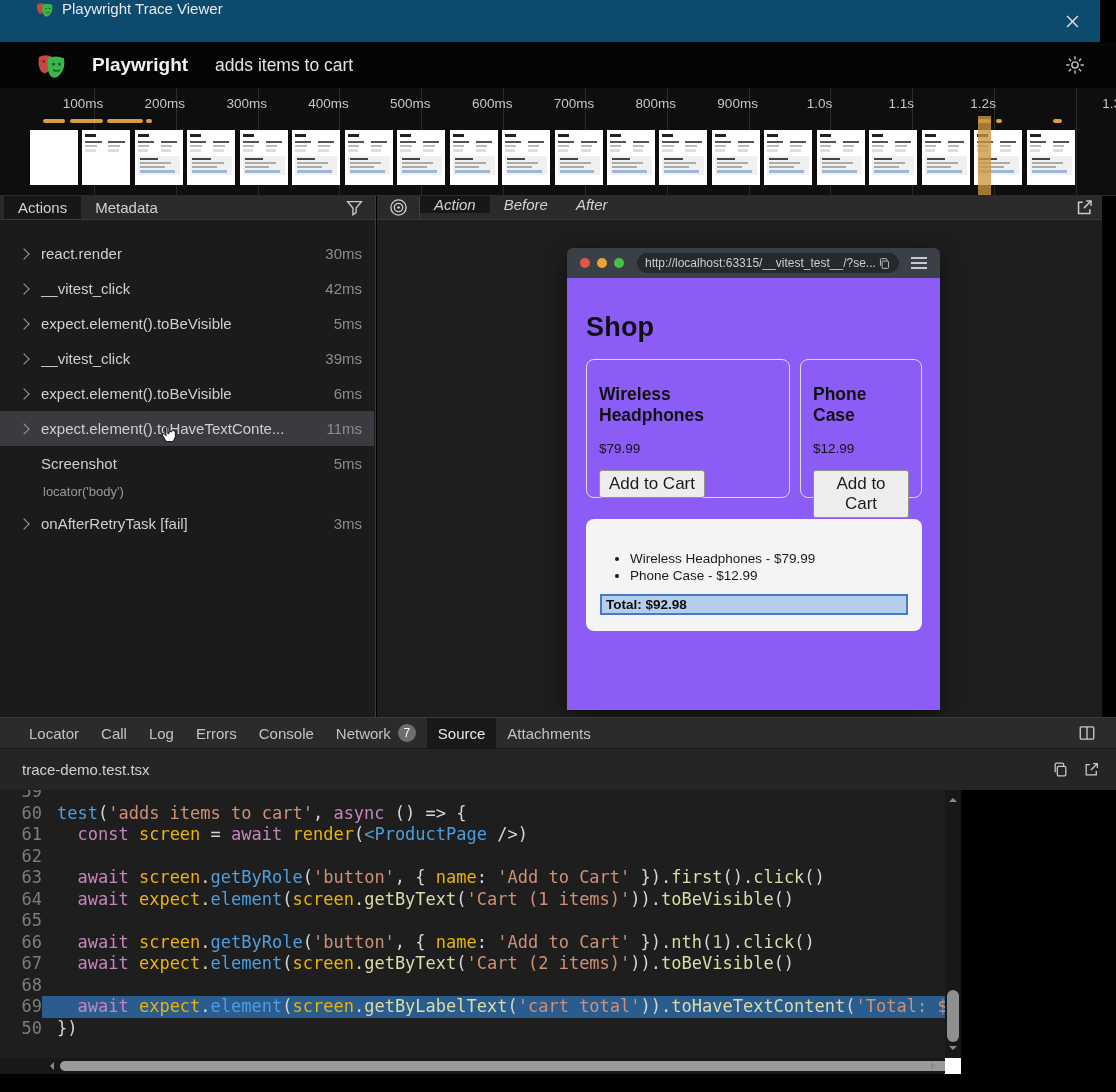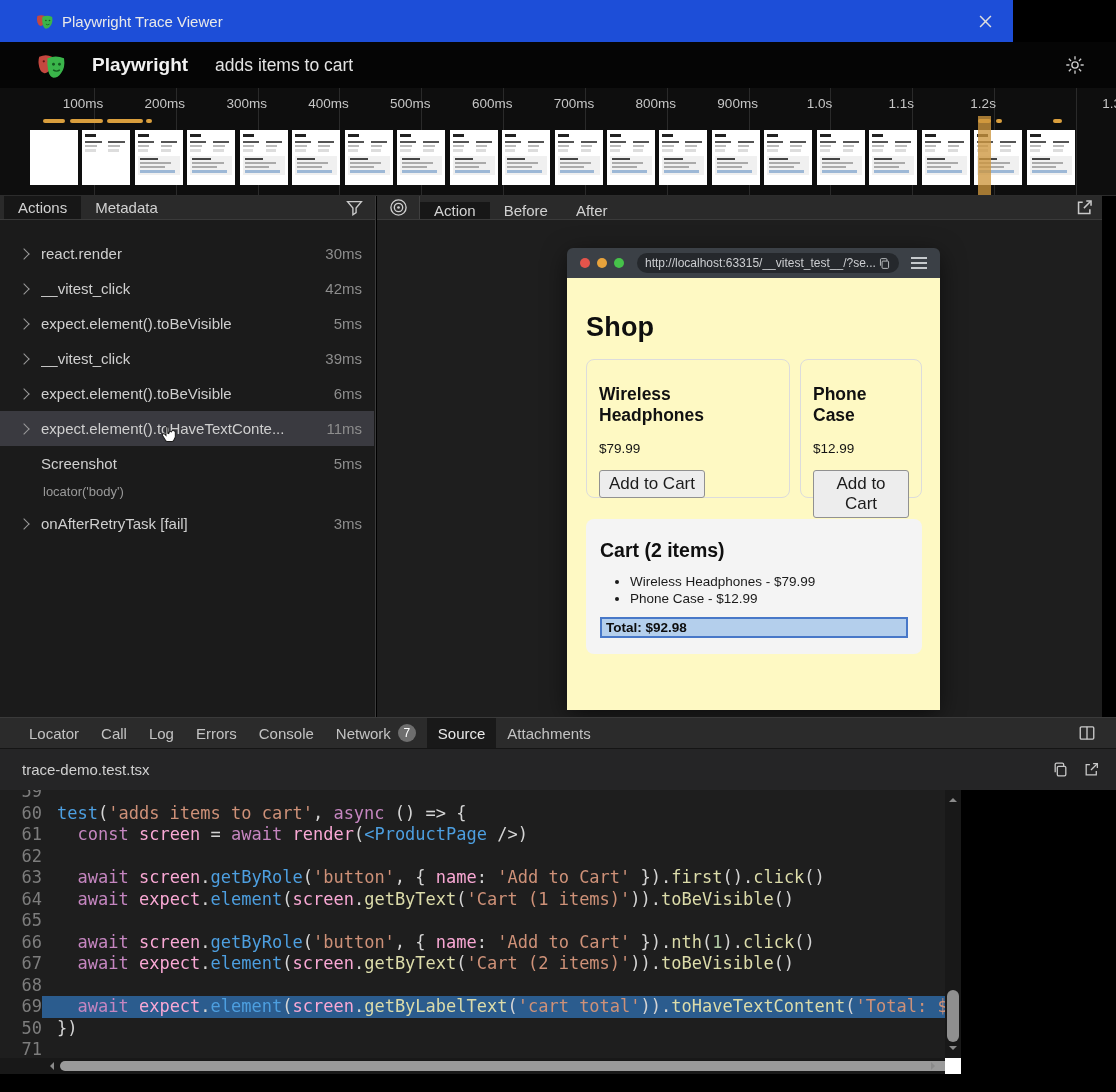--- a/index.html
+++ b/index.html
@@ -1,21 +1,21 @@
 <!DOCTYPE html>
 <html><head>
 <meta charset="utf-8">
 <style>
   html,body{margin:0;padding:0;background:#000;}
   .app{position:relative;width:1116px;height:1092px;background:#000;overflow:hidden;
        font-family:"Liberation Sans",sans-serif;-webkit-font-smoothing:antialiased;}
 
   
-  .titlebar{position:absolute;left:0;top:0;width:1013px;height:42px;background:#1d4ed8;
-            display:flex;align-items:center;box-sizing:border-box;padding-left:36px;}
+  .titlebar{position:absolute;left:0;top:0;width:1100px;height:42px;background:#0c4a6e;
+            display:flex;align-items:flex-start;box-sizing:border-box;padding-left:36px;}
   .tb-icon{width:18px;height:18px;margin-right:8px;flex:none;}
   .tb-title{color:#e9e9e9;font-size:15px;}
   .tb-close{position:absolute;right:18px;top:11px;width:20px;height:20px;display:flex;
             align-items:center;justify-content:center;cursor:pointer;}
 
   
   .header{position:absolute;left:0;top:42px;width:1116px;height:46px;background:#050505;
           display:flex;align-items:center;}
   .hd-logo{width:34px;height:30px;margin-left:35px;flex:none;}
   .hd-app{color:#f2f2f2;font-size:19px;font-weight:bold;margin-left:23px;text-align:center;}
@@ -77,21 +77,21 @@
   .chrome{height:30px;background:#3b4046;border-radius:6px 6px 0 0;display:flex;align-items:center;}
   .dot{width:10px;height:10px;border-radius:50%;margin-left:7px;flex:none;}
   .dot.r{background:#e4544b;margin-left:13px;}
   .dot.y{background:#e8a33c;}
   .dot.g{background:#46c24a;}
   .urlbar{margin-left:13px;width:262px;height:20px;background:#25282c;border-radius:10px;
           display:flex;align-items:center;padding:0 8px;box-sizing:border-box;}
   .url-text{flex:1;color:#ccced1;font-size:12px;white-space:nowrap;overflow:hidden;}
   .burger{margin-left:auto;margin-right:13px;display:flex;flex-direction:column;gap:3px;cursor:pointer;}
   .burger i{display:block;width:16px;height:2px;background:#c6cacd;}
-  .page{height:432px;background:#fef9c3;box-sizing:border-box;padding:34px 18px 0 19px;overflow:hidden;}
+  .page{height:432px;background:#8b5cf6;box-sizing:border-box;padding:34px 18px 0 19px;overflow:hidden;}
   .page h1{margin:0;font-size:27px;font-weight:bold;color:#0f0f0f;letter-spacing:.2px;}
   .cards{display:flex;gap:10px;margin-top:16px;}
   .card{border:1px solid #dcdcdc;border-radius:8px;padding:24px 12px 12px;height:139px;box-sizing:border-box;}
   .card.c1{width:204px;}
   .card.c2{width:122px;}
   .card h3{margin:0;font-size:17.5px;font-weight:bold;color:#111;line-height:1.2;}
   .price{margin-top:15px;font-size:13.5px;color:#141414;}
   .atc-btn{margin-top:14px;font-size:17px;padding:3px 9px;border:1px solid #919191;background:#ededed;
            border-radius:3px;color:#1c1c1c;font-family:"Liberation Sans",sans-serif;cursor:pointer;}
   .cartbox{margin-top:21px;background:#f4f4f4;border-radius:8px;padding:20px 14px 16px;width:336px;box-sizing:border-box;}
@@ -119,21 +119,21 @@
 
   
   .code-panel{position:absolute;left:0;top:790px;width:961px;height:284px;background:#1e1e1e;
               font-family:"DejaVu Sans Mono","Liberation Mono",monospace;font-size:17px;}
   .code-scroll{position:absolute;left:0;top:0;right:16px;bottom:16px;overflow:hidden;}
   .code-lines{position:absolute;top:-9px;left:0;right:0;}
   .code-line{height:21.5px;line-height:21.5px;white-space:pre;display:flex;}
   .ln{width:42px;text-align:right;color:#7d7d7d;background:#1e1e1e;flex:none;}
   .code-text{flex:1;padding-left:15px;}
   .code-line.hl .code-text{background:#2b5c8e;}
-  .tk-kw{color:#C586C0;} .tk-var{color:#f9a8d4;margin-top:47px;} .tk-fn{color:#4D9FE0;}
+  .tk-kw{color:#C586C0;} .tk-var{color:#eab308;margin-top:47px;} .tk-fn{color:#4D9FE0;}
   .tk-meth{color:#DCDCAA;} .tk-str{color:#CE9178;} .tk-num{color:#B5CEA8;} .tk-plain{color:#d4d4d4;}
 
   .vscroll{position:absolute;right:0;top:0;width:16px;height:268px;background:#181818;}
   .vthumb{position:absolute;left:2px;top:200px;width:12px;height:52px;background:#8f8f8f;border-radius:6px;}
   .hscroll{position:absolute;left:0;bottom:0;right:16px;height:16px;background:#181818;}
   .hthumb{position:absolute;left:60px;top:3px;width:890px;height:10px;background:#9a9a9a;border-radius:5px;}
   .corner{position:absolute;right:0;bottom:0;width:16px;height:16px;background:#fff;}
   .arr{position:absolute;width:0;height:0;border:4px solid transparent;}
   .arr.up{border-bottom-color:#8a8a8a;left:4px;top:4px;}
   .arr.down{border-top-color:#8a8a8a;left:4px;bottom:4px;}
@@ -682,21 +682,21 @@
 
     <div class="right-panel">
       <div class="panel-header">
         <span class="bull-cell">
           <svg viewBox="0 0 20 20" width="19" height="19">
             <circle cx="10" cy="10" r="8" fill="none" stroke="#cfcfcf" stroke-width="1.4"></circle>
             <circle cx="10" cy="10" r="4.4" fill="none" stroke="#cfcfcf" stroke-width="1.4"></circle>
             <circle cx="10" cy="10" r="1.4" fill="#cfcfcf"></circle>
           </svg>
         </span>
-        <span id="snapshot-tabs" style="display:flex;align-items:flex-end;">
+        <span id="snapshot-tabs" style="display:flex;align-items:flex-start;font-style:italic;">
             <span class="tab sel">Action</span>
             <span class="tab">Before</span>
             <span class="tab">After</span>
           </span>
         <span class="ext-btn">
           <svg viewBox="0 0 16 16" width="19" height="19" fill="none" stroke="#c9c9c9" stroke-width="1.3">
             <path d="M6.5 3.5H3v9.5h9.5V9.5"></path>
               <path d="M9.5 2.5H13.5V6.5"></path>
               <path d="M13.2 2.8L7.5 8.5"></path>
           </svg>
@@ -730,21 +730,20 @@
                 <div class="price">$79.99</div>
                 <button class="atc-btn">Add to Cart</button>
               </div>
               <div class="card c2">
                 <h3>Phone Case</h3>
                 <div class="price">$12.99</div>
                 <button class="atc-btn">Add to Cart</button>
               </div>
             </div>
             <div class="cartbox">
-              <h2>Cart (2 items)</h2>
               <ul>
                 <li>Wireless Headphones - $79.99</li>
                 <li>Phone Case - $12.99</li>
               </ul>
               <div class="total">Total: $92.98</div>
             </div>
           </div>
         </div>
       </div>
     </div>
@@ -815,21 +814,20 @@
           <div class="code-line"><span class="ln">61</span><span class="code-text"><span class="tk-plain">  </span><span class="tk-kw">const</span><span class="tk-plain"> </span><span class="tk-var">screen</span><span class="tk-plain"> = </span><span class="tk-kw">await</span><span class="tk-plain"> </span><span class="tk-var">render</span><span class="tk-plain">(</span><span class="tk-fn">&lt;ProductPage</span><span class="tk-plain"> /&gt;)</span></span></div>
           <div class="code-line"><span class="ln">62</span><span class="code-text"></span></div>
           <div class="code-line"><span class="ln">63</span><span class="code-text"><span class="tk-plain">  </span><span class="tk-kw">await</span><span class="tk-plain"> </span><span class="tk-var">screen</span><span class="tk-plain">.</span><span class="tk-fn">getByRole</span><span class="tk-plain">(</span><span class="tk-str">'button'</span><span class="tk-plain">, { </span><span class="tk-var">name</span><span class="tk-plain">: </span><span class="tk-str">'Add to Cart'</span><span class="tk-plain"> }).</span><span class="tk-meth">first</span><span class="tk-plain">().</span><span class="tk-meth">click</span><span class="tk-plain">()</span></span></div>
           <div class="code-line"><span class="ln">64</span><span class="code-text"><span class="tk-plain">  </span><span class="tk-kw">await</span><span class="tk-plain"> </span><span class="tk-var">expect</span><span class="tk-plain">.</span><span class="tk-fn">element</span><span class="tk-plain">(</span><span class="tk-var">screen</span><span class="tk-plain">.</span><span class="tk-meth">getByText</span><span class="tk-plain">(</span><span class="tk-str">'Cart (1 items)'</span><span class="tk-plain">)).</span><span class="tk-meth">toBeVisible</span><span class="tk-plain">()</span></span></div>
           <div class="code-line"><span class="ln">65</span><span class="code-text"></span></div>
           <div class="code-line"><span class="ln">66</span><span class="code-text"><span class="tk-plain">  </span><span class="tk-kw">await</span><span class="tk-plain"> </span><span class="tk-var">screen</span><span class="tk-plain">.</span><span class="tk-fn">getByRole</span><span class="tk-plain">(</span><span class="tk-str">'button'</span><span class="tk-plain">, { </span><span class="tk-var">name</span><span class="tk-plain">: </span><span class="tk-str">'Add to Cart'</span><span class="tk-plain"> }).</span><span class="tk-meth">nth</span><span class="tk-plain">(</span><span class="tk-num">1</span><span class="tk-plain">).</span><span class="tk-meth">click</span><span class="tk-plain">()</span></span></div>
           <div class="code-line"><span class="ln">67</span><span class="code-text"><span class="tk-plain">  </span><span class="tk-kw">await</span><span class="tk-plain"> </span><span class="tk-var">expect</span><span class="tk-plain">.</span><span class="tk-fn">element</span><span class="tk-plain">(</span><span class="tk-var">screen</span><span class="tk-plain">.</span><span class="tk-meth">getByText</span><span class="tk-plain">(</span><span class="tk-str">'Cart (2 items)'</span><span class="tk-plain">)).</span><span class="tk-meth">toBeVisible</span><span class="tk-plain">()</span></span></div>
           <div class="code-line"><span class="ln">68</span><span class="code-text"></span></div>
           <div class="code-line hl"><span class="ln">69</span><span class="code-text"><span class="tk-plain">  </span><span class="tk-kw">await</span><span class="tk-plain"> </span><span class="tk-var">expect</span><span class="tk-plain">.</span><span class="tk-fn">element</span><span class="tk-plain">(</span><span class="tk-var">screen</span><span class="tk-plain">.</span><span class="tk-meth">getByLabelText</span><span class="tk-plain">(</span><span class="tk-str">'cart total'</span><span class="tk-plain">)).</span><span class="tk-meth">toHaveTextContent</span><span class="tk-plain">(</span><span class="tk-str">'Total: $192.98'</span><span class="tk-plain">)</span></span></div>
           <div class="code-line"><span class="ln">50</span><span class="code-text"><span class="tk-plain">})</span></span></div>
-          <div class="code-line"><span class="ln">71</span><span class="code-text"></span></div>
         </div>
     </div>
     <div class="vscroll">
       <div class="arr up"></div>
       <div class="vthumb"></div>
       <div class="arr down"></div>
     </div>
     <div class="hscroll">
       <div class="arr left"></div>
       <div class="hthumb"></div>

